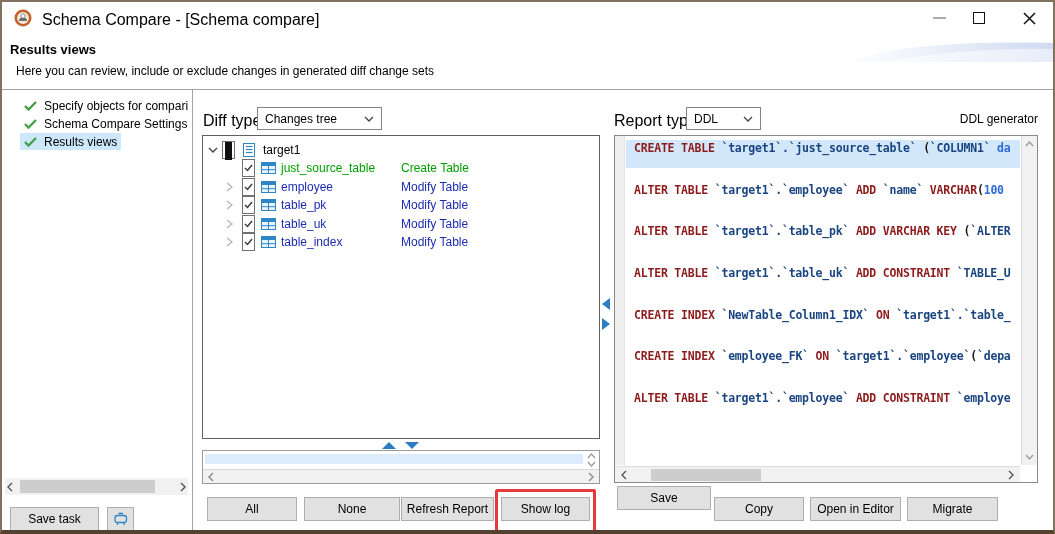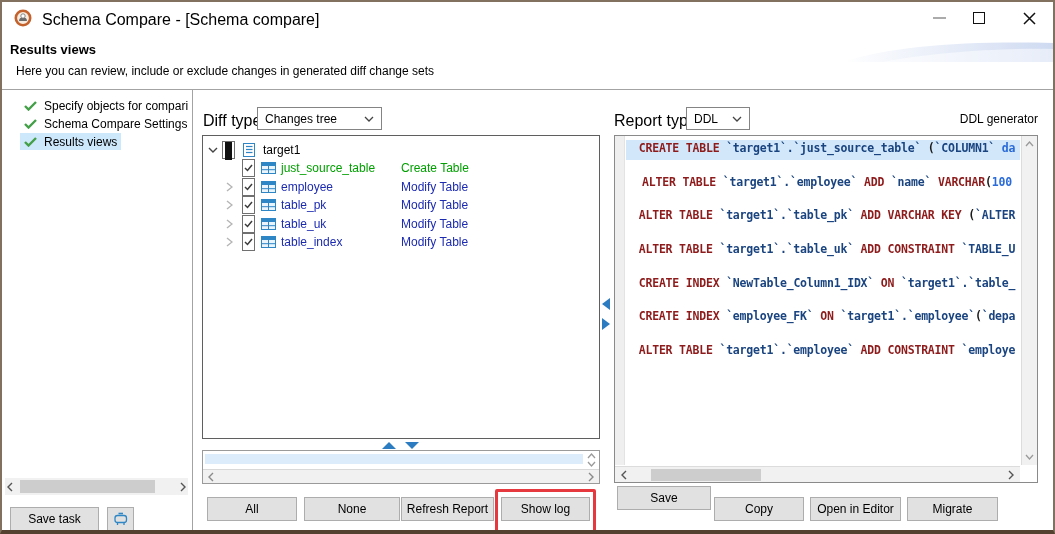--- a/index.html
+++ b/index.html
@@ -51,21 +51,21 @@
   .preview-box{position:absolute;left:200px;top:448px;width:398px;height:34px;border:1px solid #9a9a9a;background:#fff;}
   .pv-line{position:absolute;left:2px;right:16px;top:3px;height:10px;background:#dcecfb;}
   .pv-hscroll{position:absolute;left:0;right:0;bottom:0;height:14px;background:#f1f1f1;border-top:1px solid #d8d8d8;}
   .red-annotation{position:absolute;left:493px;top:487px;width:101px;height:44px;border:3px solid var(--red,#e6393f);border-radius:2px;pointer-events:none;}
   
   .gen-label{position:absolute;right:15px;top:110px;}
   .sql-panel{position:absolute;left:612px;top:133px;width:424px;height:348px;border:1px solid #8a8a8a;background:#fff;}
   .sql-gutter{position:absolute;left:0;top:0;bottom:17px;width:10px;background:#efefef;border-right:1px solid #e3e3e3;}
   .sql-code{position:absolute;left:11px;top:0;right:17px;bottom:17px;overflow:hidden;padding-top:4px;
             font-family:"DejaVu Sans Mono",monospace;font-size:11.5px;font-weight:bold;letter-spacing:-0.2px;}
-  .sql-line{height:20px;line-height:16px;margin-bottom:13.7px;white-space:pre;padding-left:8px;text-align:center;}
+  .sql-line{height:28px;line-height:16px;margin-bottom:13.7px;white-space:pre;padding-left:8px;}
   .sql-line.sel{background:var(--sel,#d2e8fa);}
   .tok-kw{color:var(--kw,#8e1b1b);}
   .tok-id{color:var(--id,#1a4480);}
   .tok-num,.tok-ty{color:var(--num,#2b6bd8);}
   .tok-pl{color:#1a1a1a;}
   .sql-vscroll{position:absolute;right:0;top:0;bottom:17px;width:16px;background:#f1f1f1;border-left:1px solid #dcdcdc;}
   .sql-hscroll{position:absolute;left:0;right:17px;bottom:0;height:16px;background:#f1f1f1;border-top:1px solid #dcdcdc;}
 </style>
 </head>
 <body>
@@ -342,21 +342,21 @@
       <span>Show log</span>
     </div>
   <div class="red-annotation"></div>
 
   <div style="position:absolute;left:600px;top:296px">
     <div class="tri-left"></div>
     <div class="tri-right" style="margin-top:8px"></div>
   </div>
 
   <div class="fld-label" style="left:612px;top:110px">Report type:</div>
-  <div class="dropdown" style="left:684px;top:105px;width:64px">
+  <div class="dropdown" style="left:684px;top:105px;width:75px">
     <span>DDL</span>
     <svg class="dd-chev" width="10" height="6" viewBox="0 0 10 6">
       <polyline points="1,1 5,5 9,1" fill="none" stroke="#444" stroke-width="1.3"></polyline>
     </svg>
   </div>
   <div class="gen-label">DDL generator</div>
 
   <div class="sql-panel">
     <div class="sql-gutter"></div>
     <div class="sql-code">

